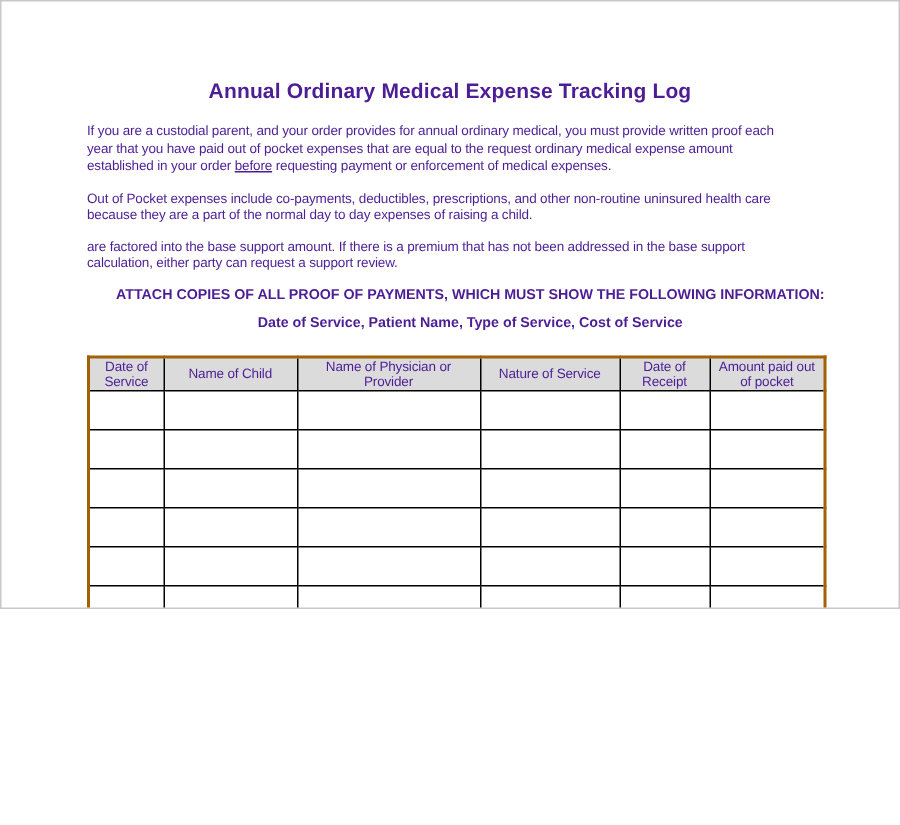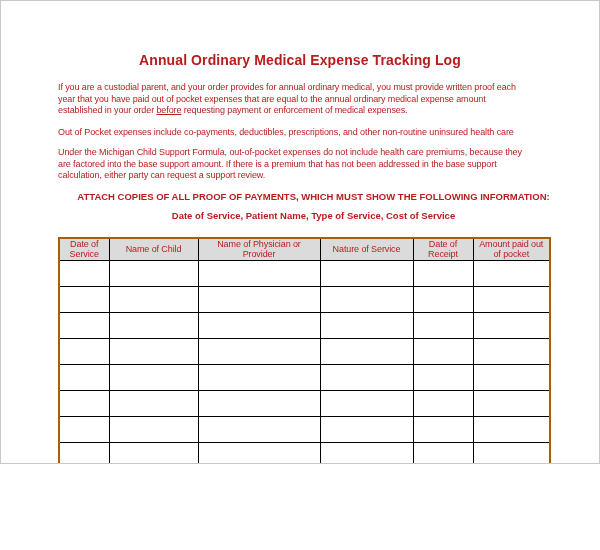--- a/index.html
+++ b/index.html
@@ -1,23 +1,23 @@
 <!DOCTYPE html>
 <html><head>
 <meta charset="utf-8">
 <style>
   html,body { margin:0; padding:0; background:#ffffff; }
   .page {
     position: relative;
     width: 600px;
-    height: 464px;
+    height: 406px;
     box-sizing: border-box;
     border: 1px solid #c8c8c8;
     background: #ffffff;
-    color: #b91c1c;
+    color: #4c1d95;
     font-family: "Liberation Sans", "DejaVu Sans", sans-serif;
     overflow: hidden;
   }
   .title {
     margin: 52px 0 0 0;
     font-size: 14px;
     line-height: 14px;
     font-weight: bold;
     text-align: center;
     letter-spacing: 0.1px;
@@ -79,30 +79,30 @@
 </style>
 </head>
 <body>
 
 <div class="page">
 
   <h1 class="title">Annual Ordinary Medical Expense Tracking Log</h1>
 
   <div class="para p1">
     <div class="line">If you are a custodial parent, and your order provides for annual ordinary medical, you must provide written proof each</div>
-    <div class="line">year that you have paid out of pocket expenses that are equal to the annual ordinary medical expense amount</div>
+    <div class="line">year that you have paid out of pocket expenses that are equal to the request ordinary medical expense amount</div>
     <div class="line"><span>established in your order </span><span class="underlined">before</span><span> requesting payment or enforcement of medical expenses.</span></div>
   </div>
 
   <div class="para p2">
     <div class="line">Out of Pocket expenses include co-payments, deductibles, prescriptions, and other non-routine uninsured health care</div>
+    <div class="line">because they are a part of the normal day to day expenses of raising a child.</div>
   </div>
 
   <div class="para p3">
-    <div class="line">Under the Michigan Child Support Formula, out-of-pocket expenses do not include health care premiums, because they</div>
     <div class="line">are factored into the base support amount.  If there is a premium that has not been addressed in the base support</div>
     <div class="line">calculation, either party can request a support review.</div>
   </div>
 
   <div class="attach-line">ATTACH COPIES OF ALL PROOF OF PAYMENTS, WHICH MUST SHOW THE FOLLOWING INFORMATION:</div>
   <div class="required-line">Date of Service, Patient Name, Type of Service, Cost of Service</div>
 
   <table class="expense-table">
     <colgroup>
       <col style="width:50px">

